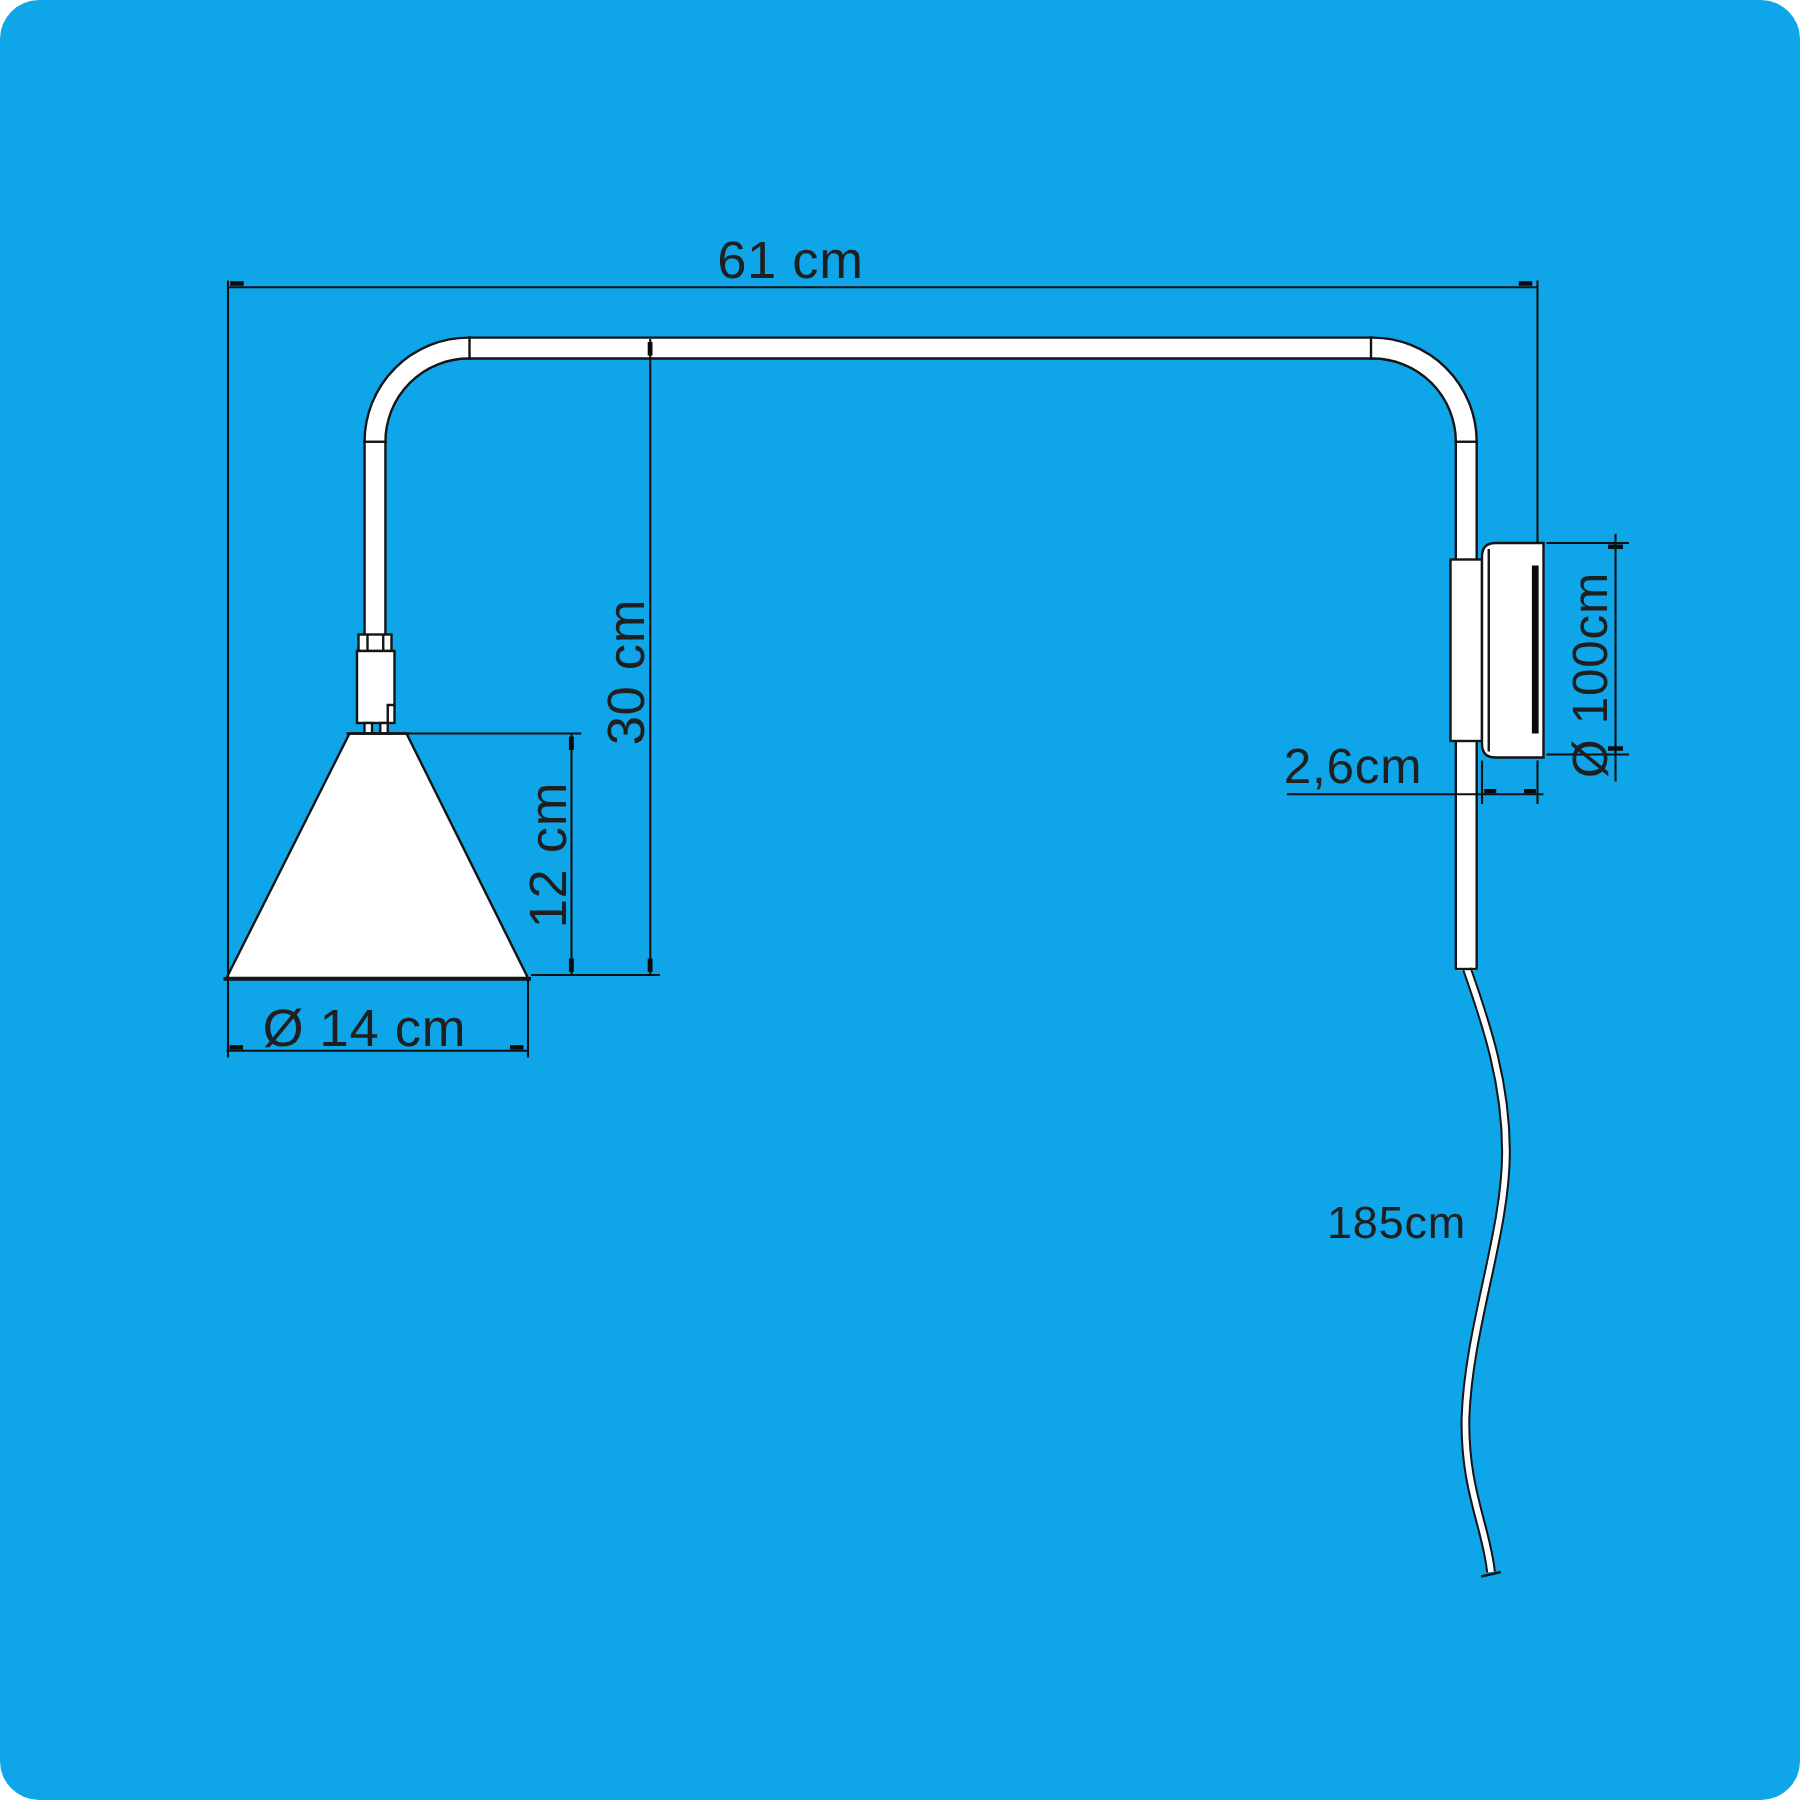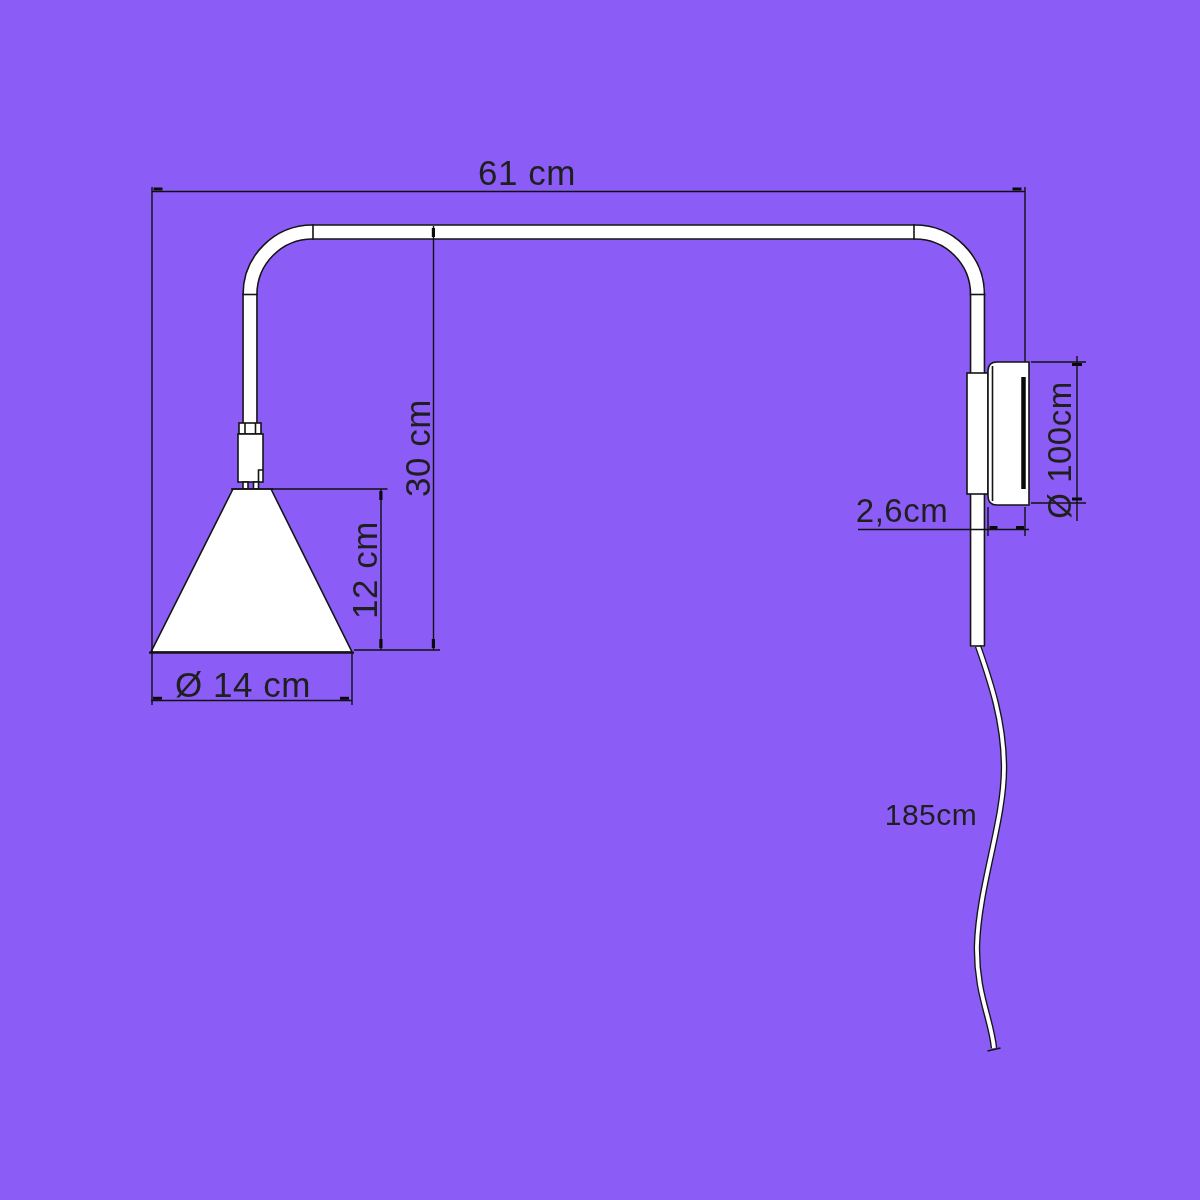--- a/index.html
+++ b/index.html
@@ -7,21 +7,22 @@
     padding: 0;
     background: #ffffff;
     width: 1200px;
     height: 1200px;
     overflow: hidden;
   }
   .drawing-wrap {
     position: relative;
     width: 1200px;
     height: 1200px;
-    background: #8b5cf6;
+    background: #0ea5e9;
+    border-radius: 26px;
   }
   svg { display: block; }
 
   
   .outline {
     fill: none;
     stroke: #151515;
     stroke-width: 1.6;
     stroke-linecap: butt;
   }

